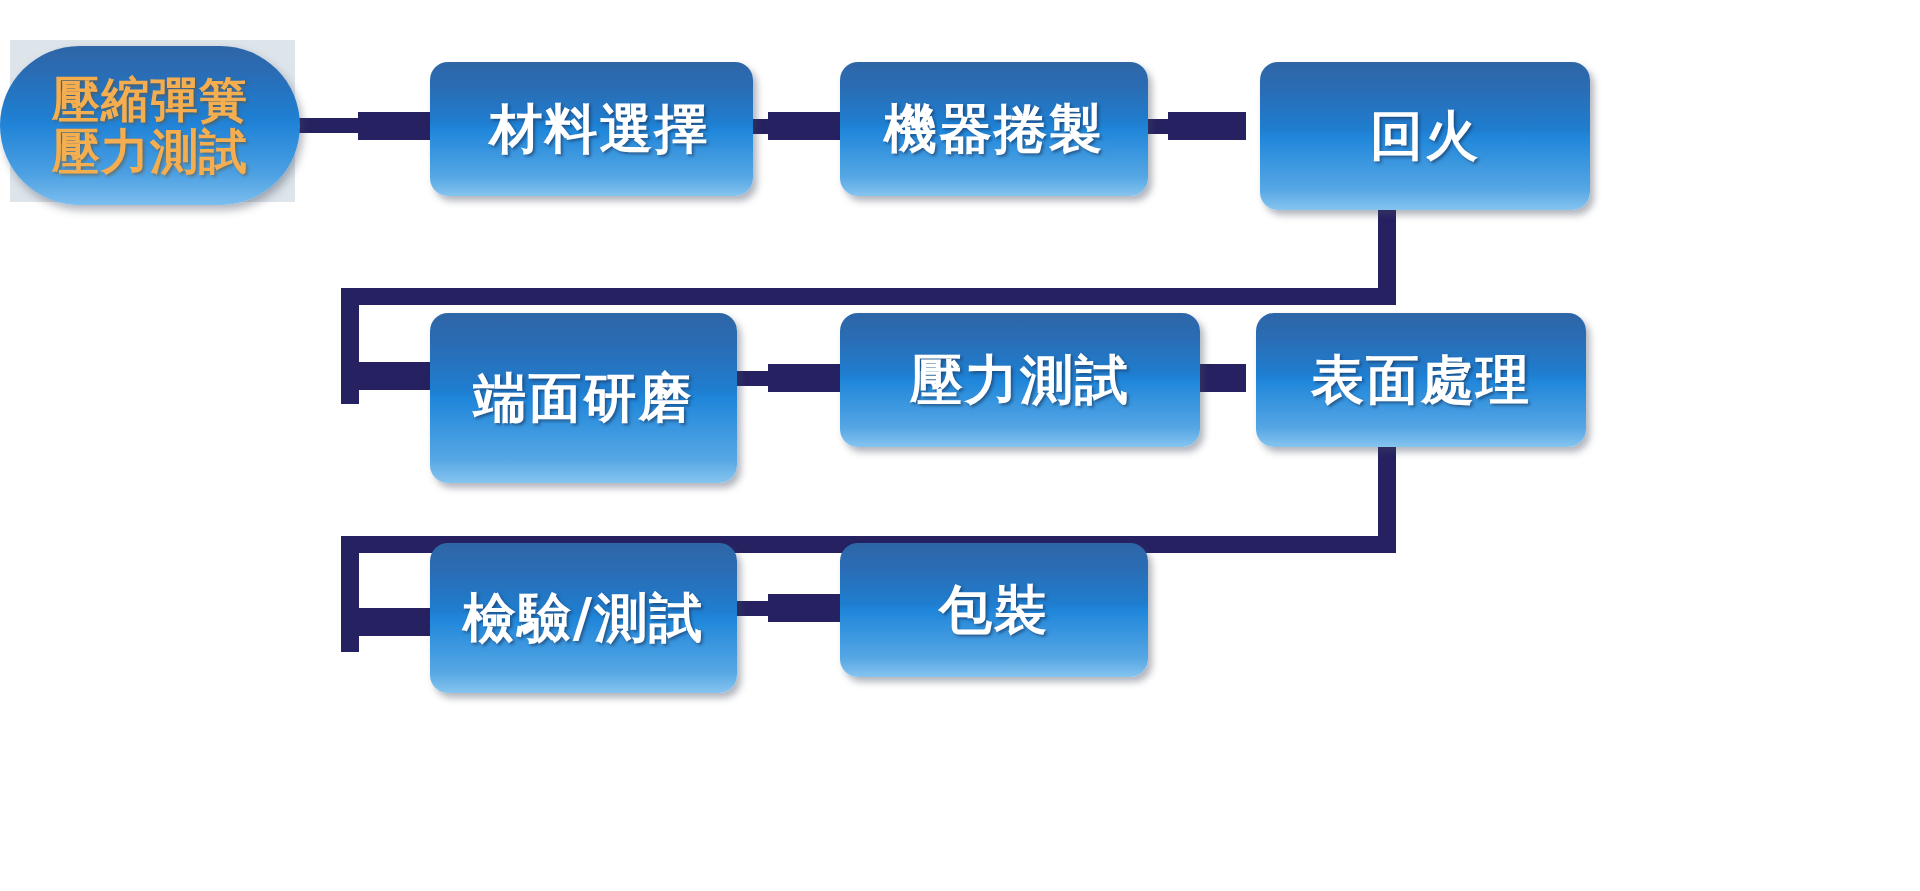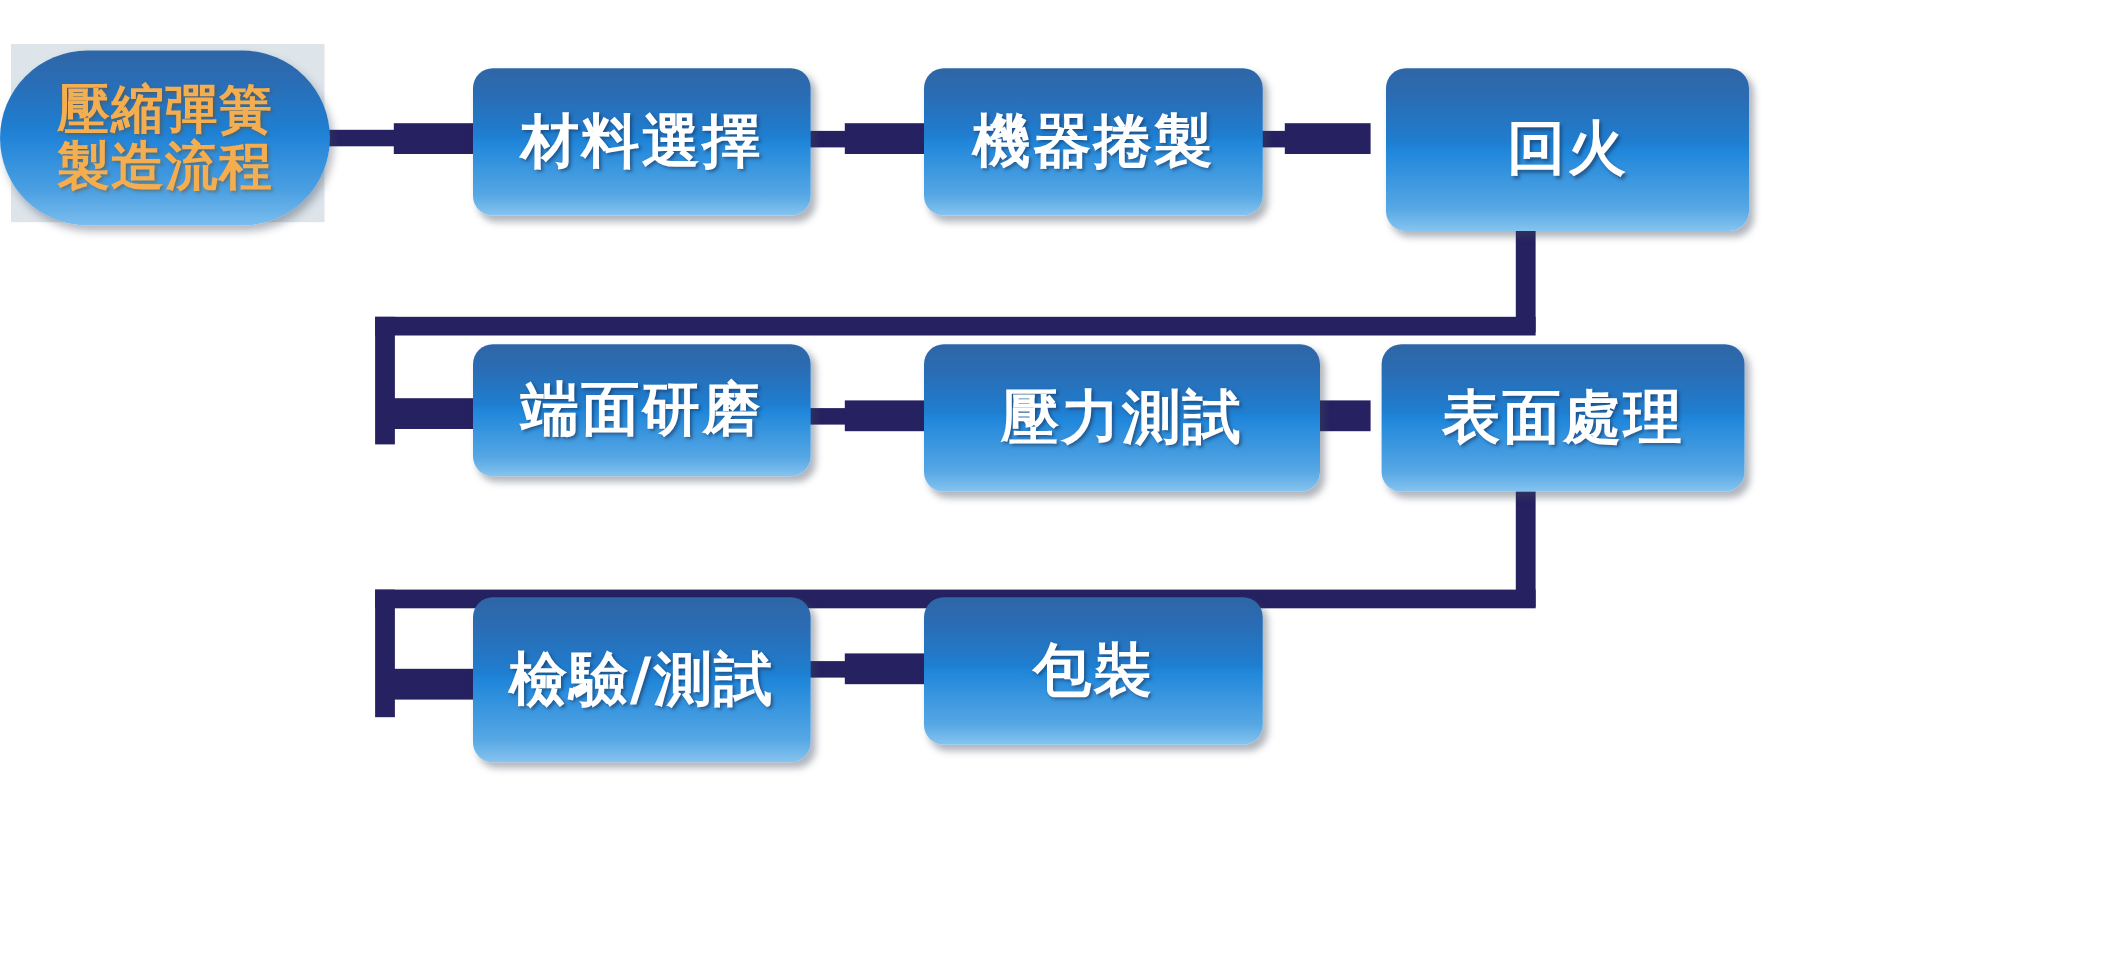--- a/index.html
+++ b/index.html
@@ -76,48 +76,48 @@
   .conn.horz{height:16px;}
 </style>
 </head>
 <body>
 
 <div id="stage">
 
   <div class="title-plate"></div>
   <div class="title-pill">
     <span class="lbl">壓縮彈簧
-製造流程</span>
+壓力測試</span>
   </div>
 
   <div class="conn horz" style="left:296px;top:118px;width:68px;height:15px;"></div>
   <div class="conn bar" style="left:358px;top:112px;width:76px;height:28px;"></div>
 
   <div class="conn horz" style="left:736px;top:119px;width:58px;height:15px;"></div>
   <div class="conn bar" style="left:768px;top:112px;width:78px;height:28px;"></div>
 
   <div class="conn horz" style="left:1146px;top:119px;width:44px;height:15px;"></div>
   <div class="conn bar" style="left:1168px;top:112px;width:78px;height:28px;"></div>
 
-  <div class="node" style="left:430px;top:62px;width:307px;height:134px;">
+  <div class="node" style="left:430px;top:62px;width:307px;height:134px;padding-left:16px;">
     <span class="lbl">材料選擇</span>
   </div>
   <div class="node" style="left:840px;top:62px;width:308px;height:134px;text-align:right;">
     <span class="lbl">機器捲製</span>
   </div>
   <div class="node" style="left:1240px;top:62px;width:330px;height:148px;margin-left:20px;">
     <span class="lbl">回火</span>
   </div>
 
   <div class="conn vert" style="left:1378px;top:190px;width:18px;height:112px;"></div>
   <div class="conn horz" style="left:341px;top:288px;width:1055px;height:17px;"></div>
   <div class="conn vert" style="left:341px;top:288px;width:18px;height:116px;"></div>
   <div class="conn bar" style="left:356px;top:362px;width:78px;height:28px;"></div>
 
-  <div class="node" style="left:430px;top:313px;width:307px;height:120px;">
+  <div class="node" style="left:430px;top:313px;width:307px;height:170px;">
     <span class="lbl">端面研磨</span>
   </div>
   <div class="conn horz" style="left:736px;top:371px;width:58px;height:15px;"></div>
   <div class="conn bar" style="left:768px;top:364px;width:78px;height:28px;"></div>
 
   <div class="node" style="left:840px;top:313px;width:360px;height:134px;">
     <span class="lbl">壓力測試</span>
   </div>
   <div class="conn horz" style="left:1146px;top:371px;width:44px;height:15px;"></div>
   <div class="conn bar" style="left:1168px;top:364px;width:78px;height:28px;"></div>

